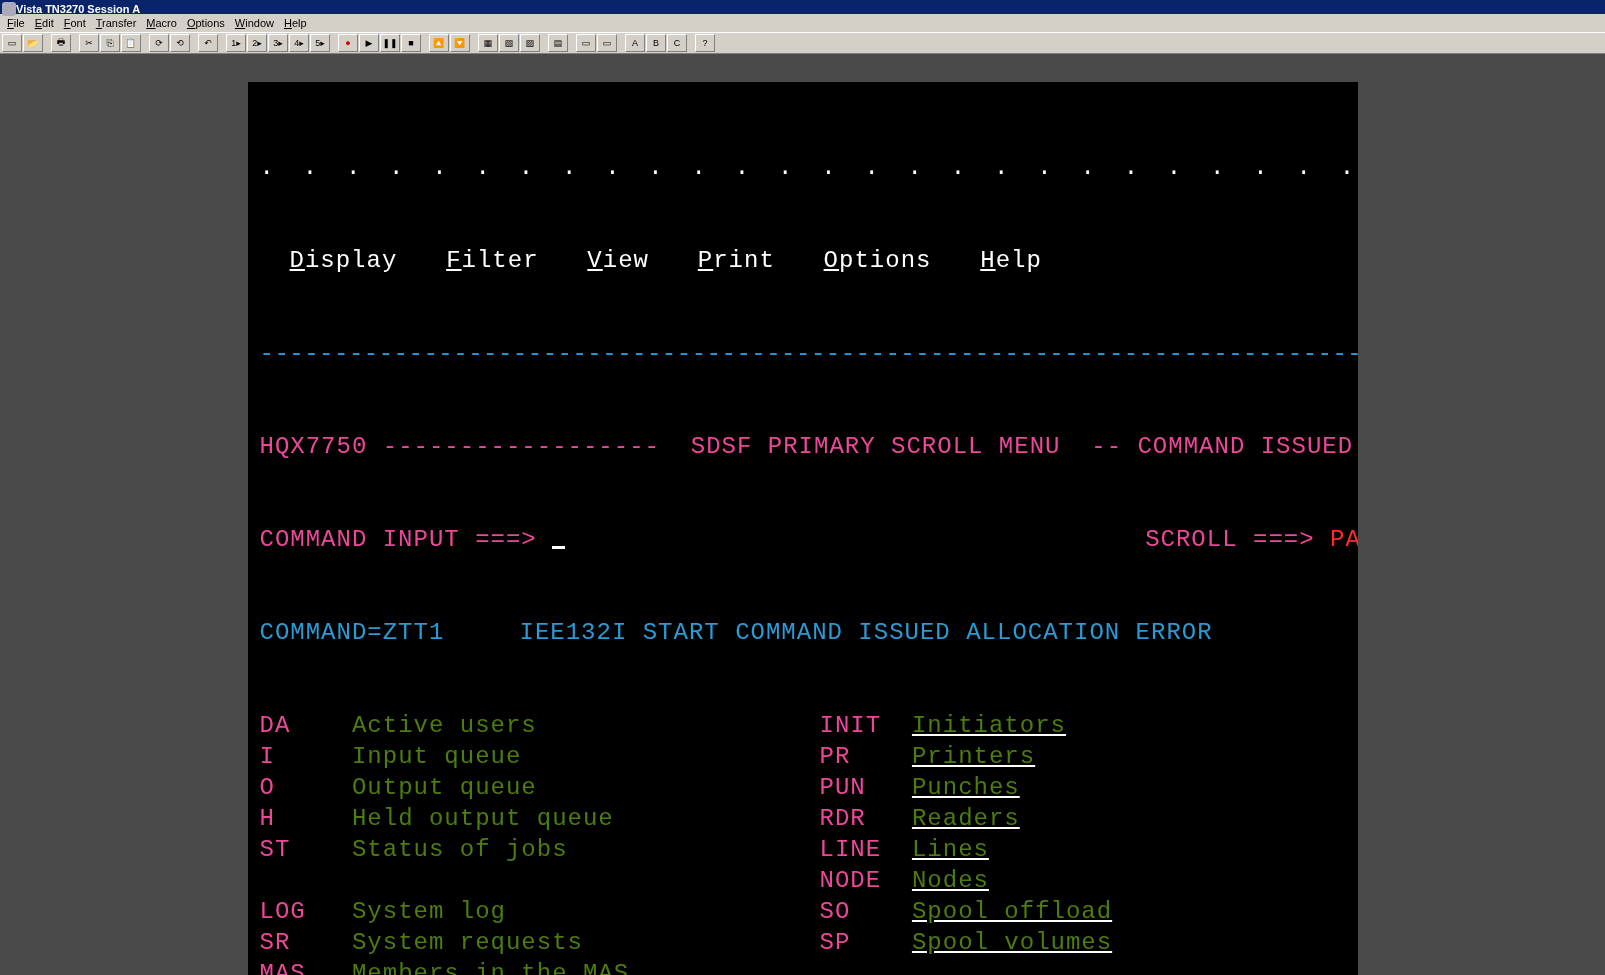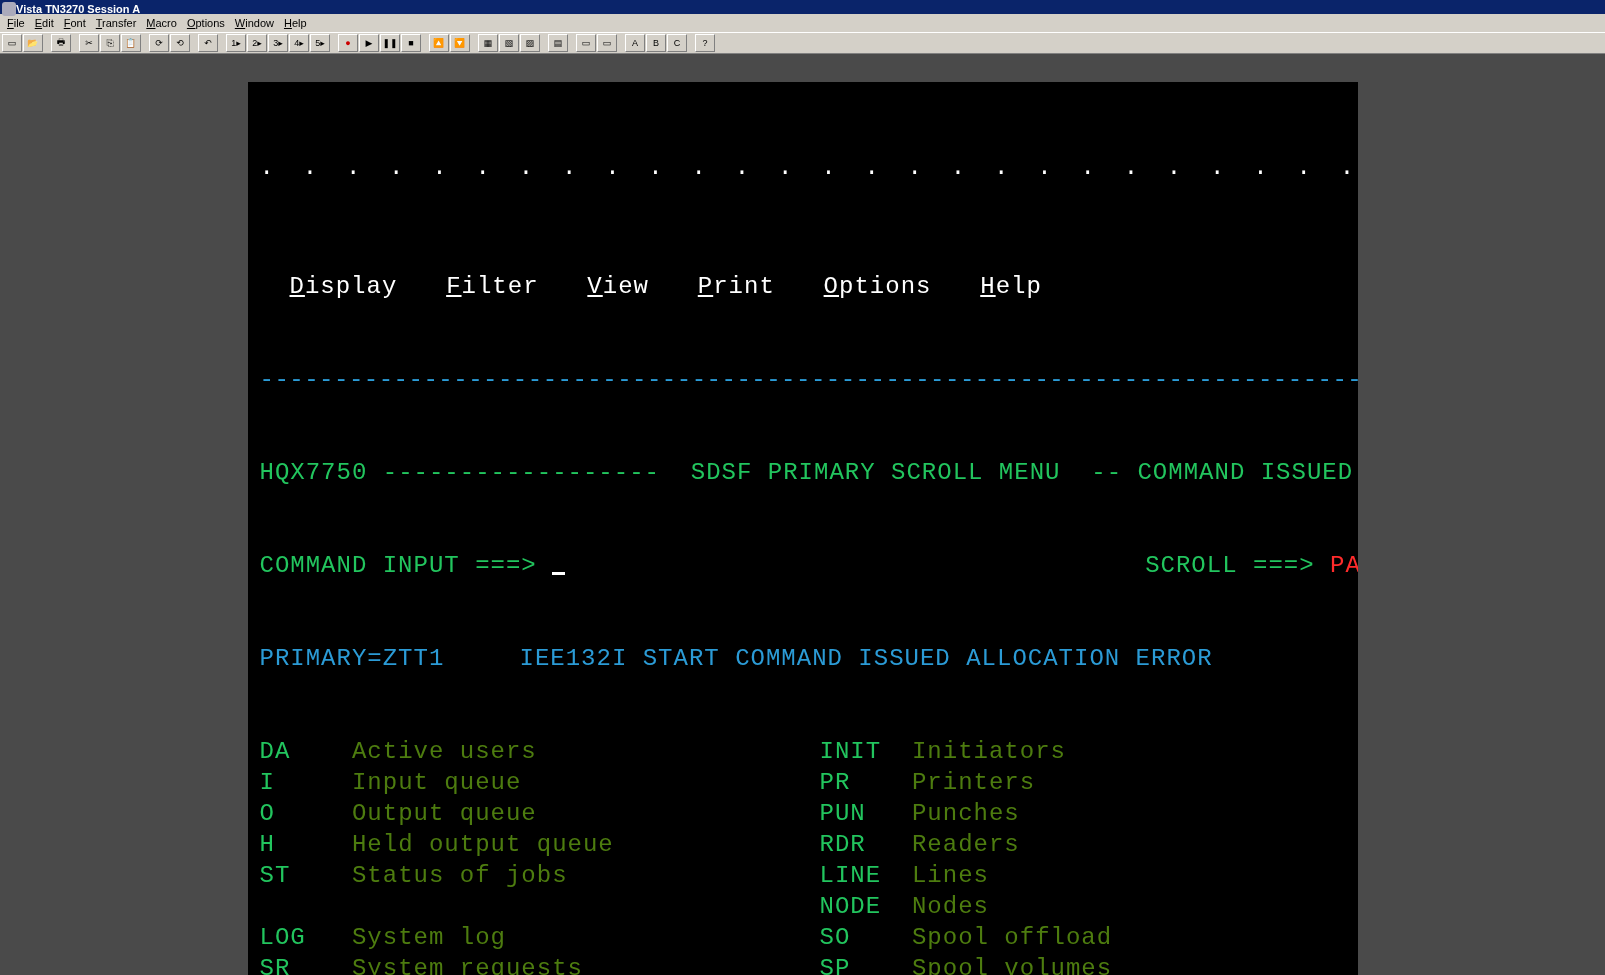--- a/index.html
+++ b/index.html
@@ -81,38 +81,38 @@
     font-size: 24px;
     line-height: 31px;
     font-stretch: condensed;
     letter-spacing: 1px;
     color: #fff;
     white-space: pre;
     overflow: hidden;
   }
   .terminal .row { height: 31px; }
   .dots { color: #fff; letter-spacing: 0; }
-  .term-menu { color: #fff; margin-top: 26px; }
+  .term-menu { color: #fff; }
   .term-menu .mi { padding: 0 18px 0 0; }
   .term-menu u { text-decoration: underline; }
   .hr { color: #2b9bd6; letter-spacing: 0.5px;}
-  .white { color: #22c55e; }
+  .white { color: #ec4899; }
   .cyan { color: #2b9bd6; }
   .blue { color: #4d7c0f; }
   .red { color: #ff2b2b; }
   .cursor {
     display: inline-block;
     width: 13px;
     border-bottom: 3px solid #fff;
     height: 20px;
     vertical-align: -3px;
   }
   .menurow { display: flex; }
   .menurow .l { width: 560px; }
-  .menurow .r { flex: 1; }
+  .menurow .r { flex: 1; text-decoration: underline; }
   .cmd { display: inline-block; min-width: 84px; text-align: center; }
   .cmd2 { display: inline-block; min-width: 84px; }
 </style>
 </head>
 <body>
 
 <div class="titlebar">
   <span class="icon"></span>
   <span>Vista TN3270 Session A</span>
 </div>
@@ -164,18 +164,18 @@
     <span class="tbtn">?</span>
   </div>
 
 <div class="terminal-wrap">
   <div class="terminal">
     <div class="row dots">.  .  .  .  .  .  .  .  .  .  .  .  .  .  .  .  .  .  .  .  .  .  .  .  .  .  .</div>
     <div class="row term-menu" id="termmenu" style="padding-left:30px;"><span class="mi"><u>D</u>isplay  </span><span class="mi"><u>F</u>ilter  </span><span class="mi"><u>V</u>iew  </span><span class="mi"><u>P</u>rint  </span><span class="mi"><u>O</u>ptions  </span><span class="mi"><u>H</u>elp  </span></div>
     <div class="row hr">-------------------------------------------------------------------------------</div>
     <div class="row"><span class="white">HQX7750</span><span class="white"> ------------------</span><span class="white">  SDSF PRIMARY SCROLL MENU</span><span class="white">  -- COMMAND ISSUED</span></div>
     <div class="row"><span class="white">COMMAND INPUT ===&gt; </span><span class="cursor"></span><span style="display:inline-block;width:580px;"></span><span class="white">SCROLL ===&gt; </span><span class="red">PAGE</span></div>
-    <div class="row"><span class="cyan" style="display:inline-block;width:260px;">PRIMARY=ZTT1</span><span class="cyan">IEE132I START COMMAND ISSUED ALLOCATION ERROR</span></div>
+    <div class="row"><span class="cyan" style="display:inline-block;width:260px;">COMMAND=ZTT1</span><span class="cyan">IEE132I START COMMAND ISSUED ALLOCATION ERROR</span></div>
     <div id="options"><div class="row menurow"><div class="l"><span class="white cmd">DA    </span><span class="blue">Active users</span></div><div class="r"><span class="white cmd2">INIT  </span><span class="blue">Initiators</span></div></div><div class="row menurow"><div class="l"><span class="white cmd">I     </span><span class="blue">Input queue</span></div><div class="r"><span class="white cmd2">PR    </span><span class="blue">Printers</span></div></div><div class="row menurow"><div class="l"><span class="white cmd">O     </span><span class="blue">Output queue</span></div><div class="r"><span class="white cmd2">PUN   </span><span class="blue">Punches</span></div></div><div class="row menurow"><div class="l"><span class="white cmd">H     </span><span class="blue">Held output queue</span></div><div class="r"><span class="white cmd2">RDR   </span><span class="blue">Readers</span></div></div><div class="row menurow"><div class="l"><span class="white cmd">ST    </span><span class="blue">Status of jobs</span></div><div class="r"><span class="white cmd2">LINE  </span><span class="blue">Lines</span></div></div><div class="row menurow"><div class="l"></div><div class="r"><span class="white cmd2">NODE  </span><span class="blue">Nodes</span></div></div><div class="row menurow"><div class="l"><span class="white cmd">LOG   </span><span class="blue">System log</span></div><div class="r"><span class="white cmd2">SO    </span><span class="blue">Spool offload</span></div></div><div class="row menurow"><div class="l"><span class="white cmd">SR    </span><span class="blue">System requests</span></div><div class="r"><span class="white cmd2">SP    </span><span class="blue">Spool volumes</span></div></div><div class="row menurow"><div class="l"><span class="white cmd">MAS   </span><span class="blue">Members in the MAS</span></div><div class="r"></div></div></div>
     
     
   </div>
 </div>
 
 </body></html>

